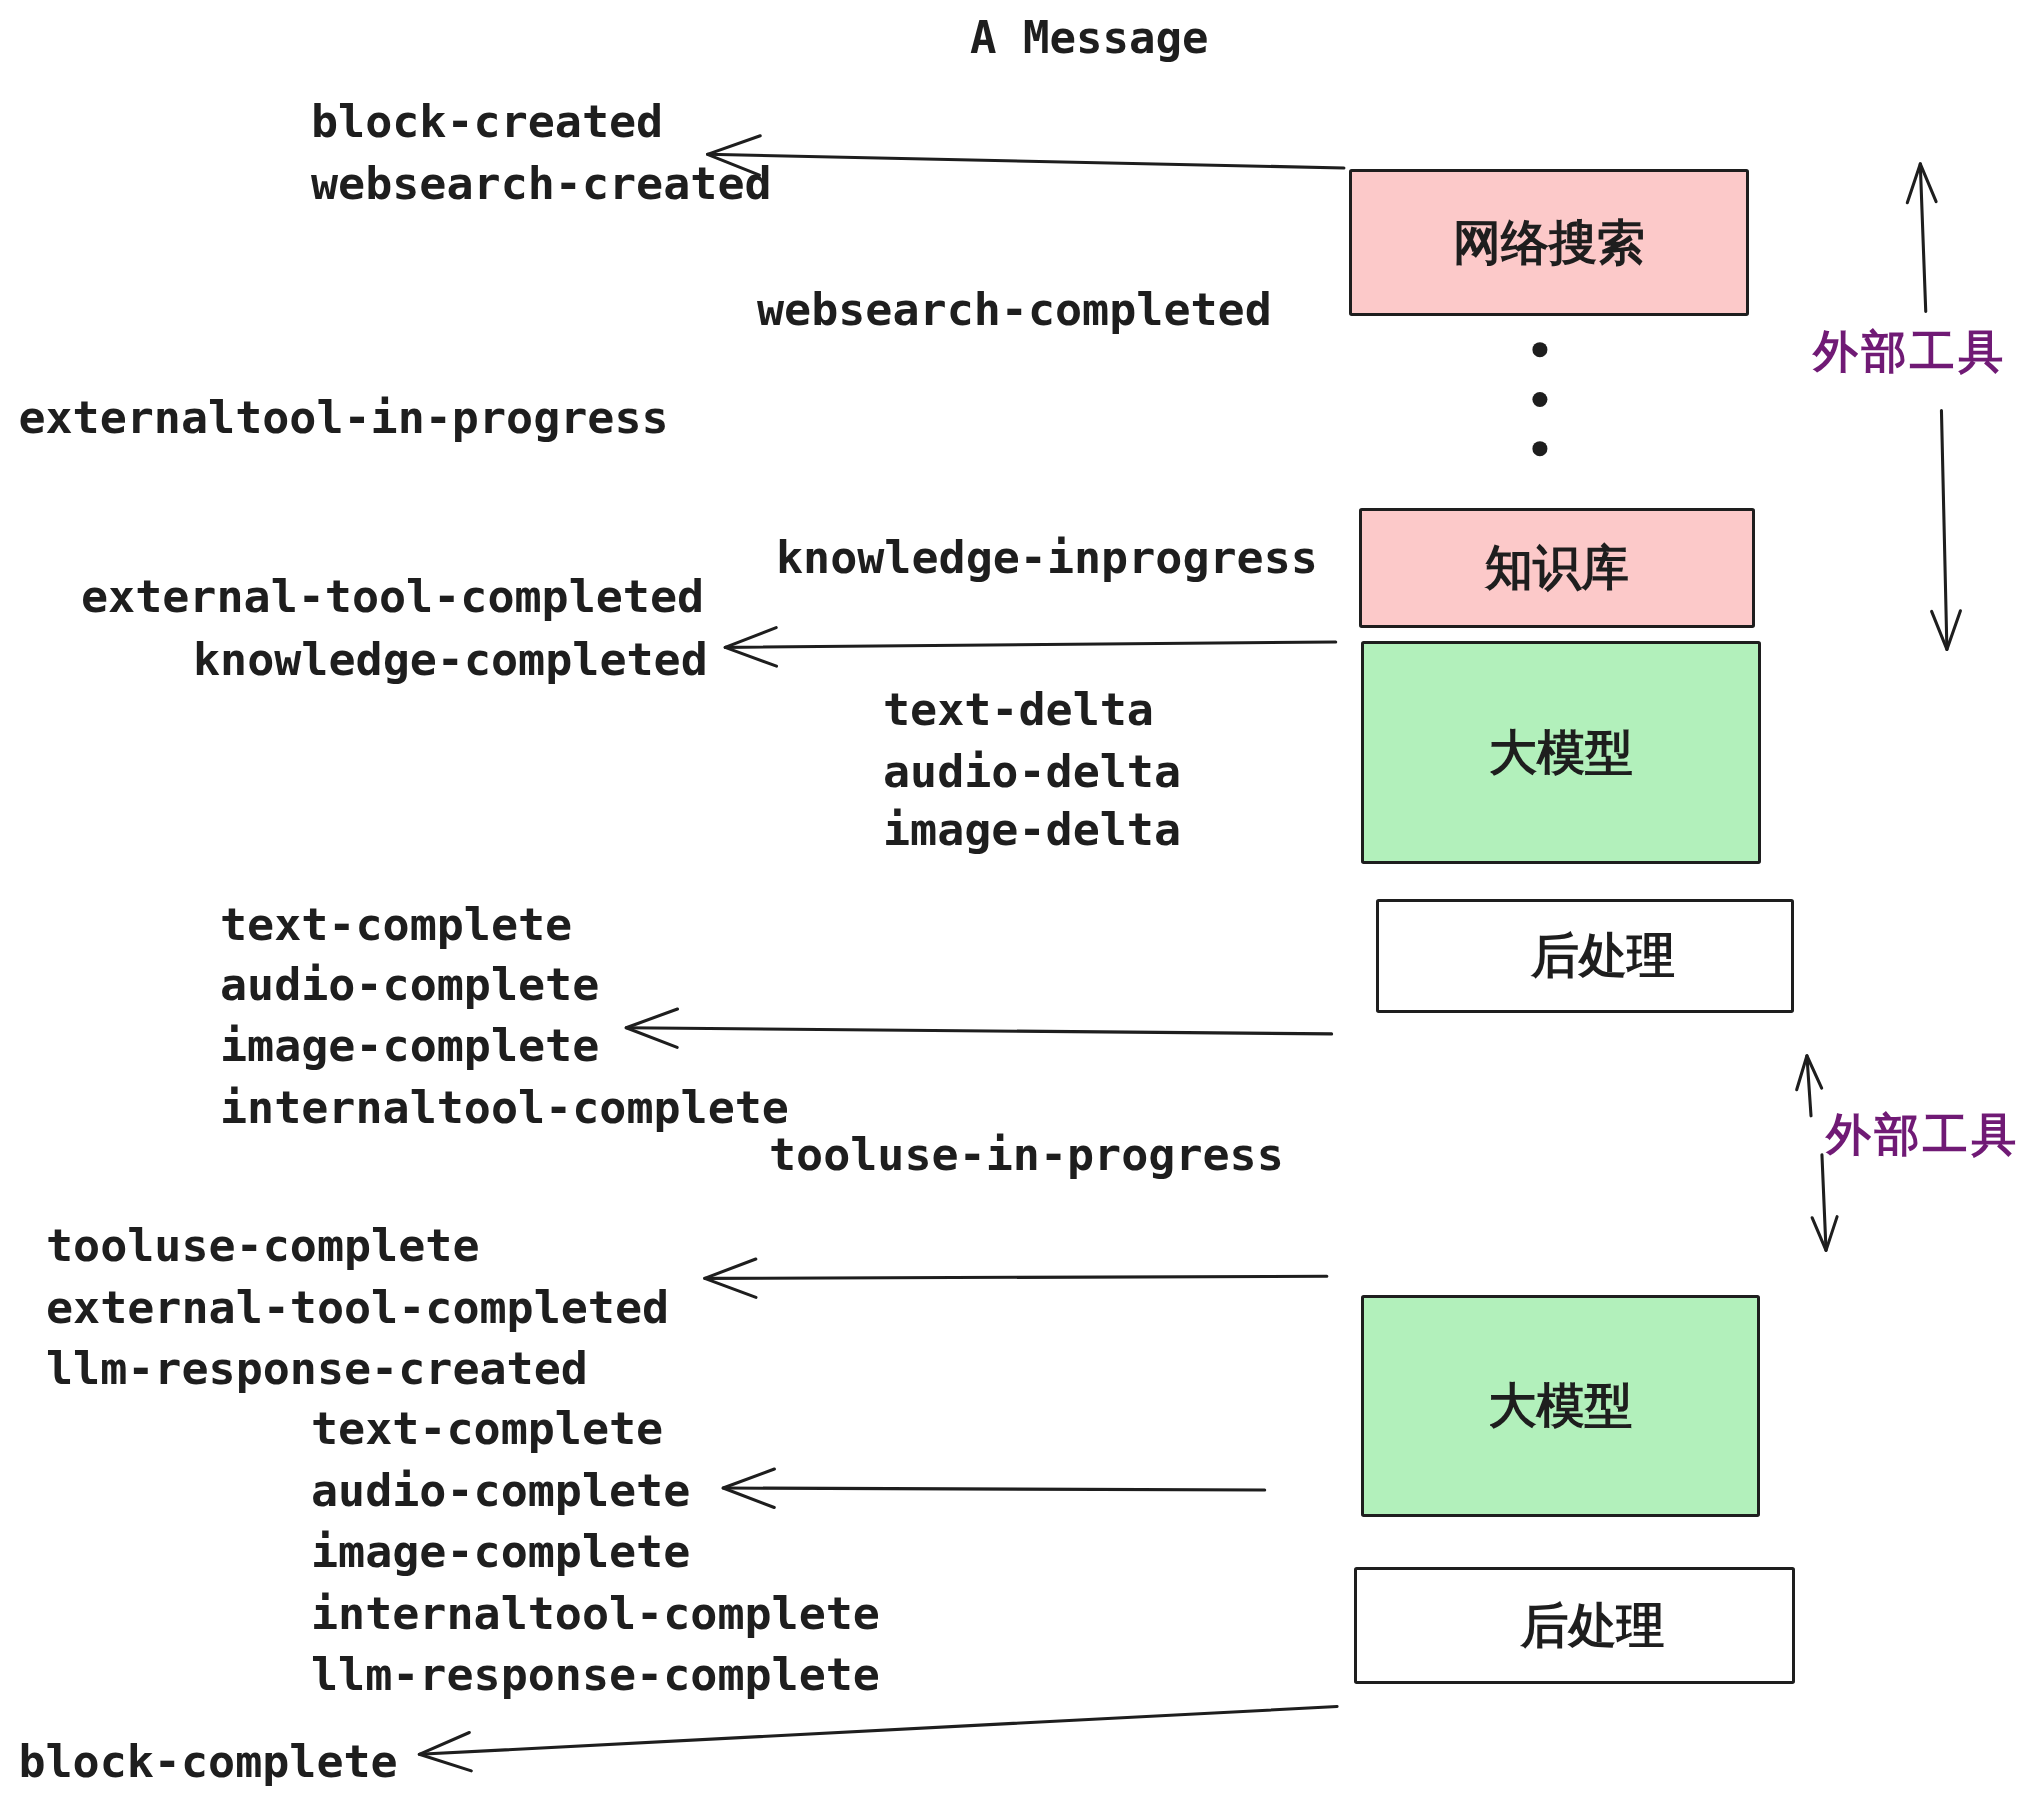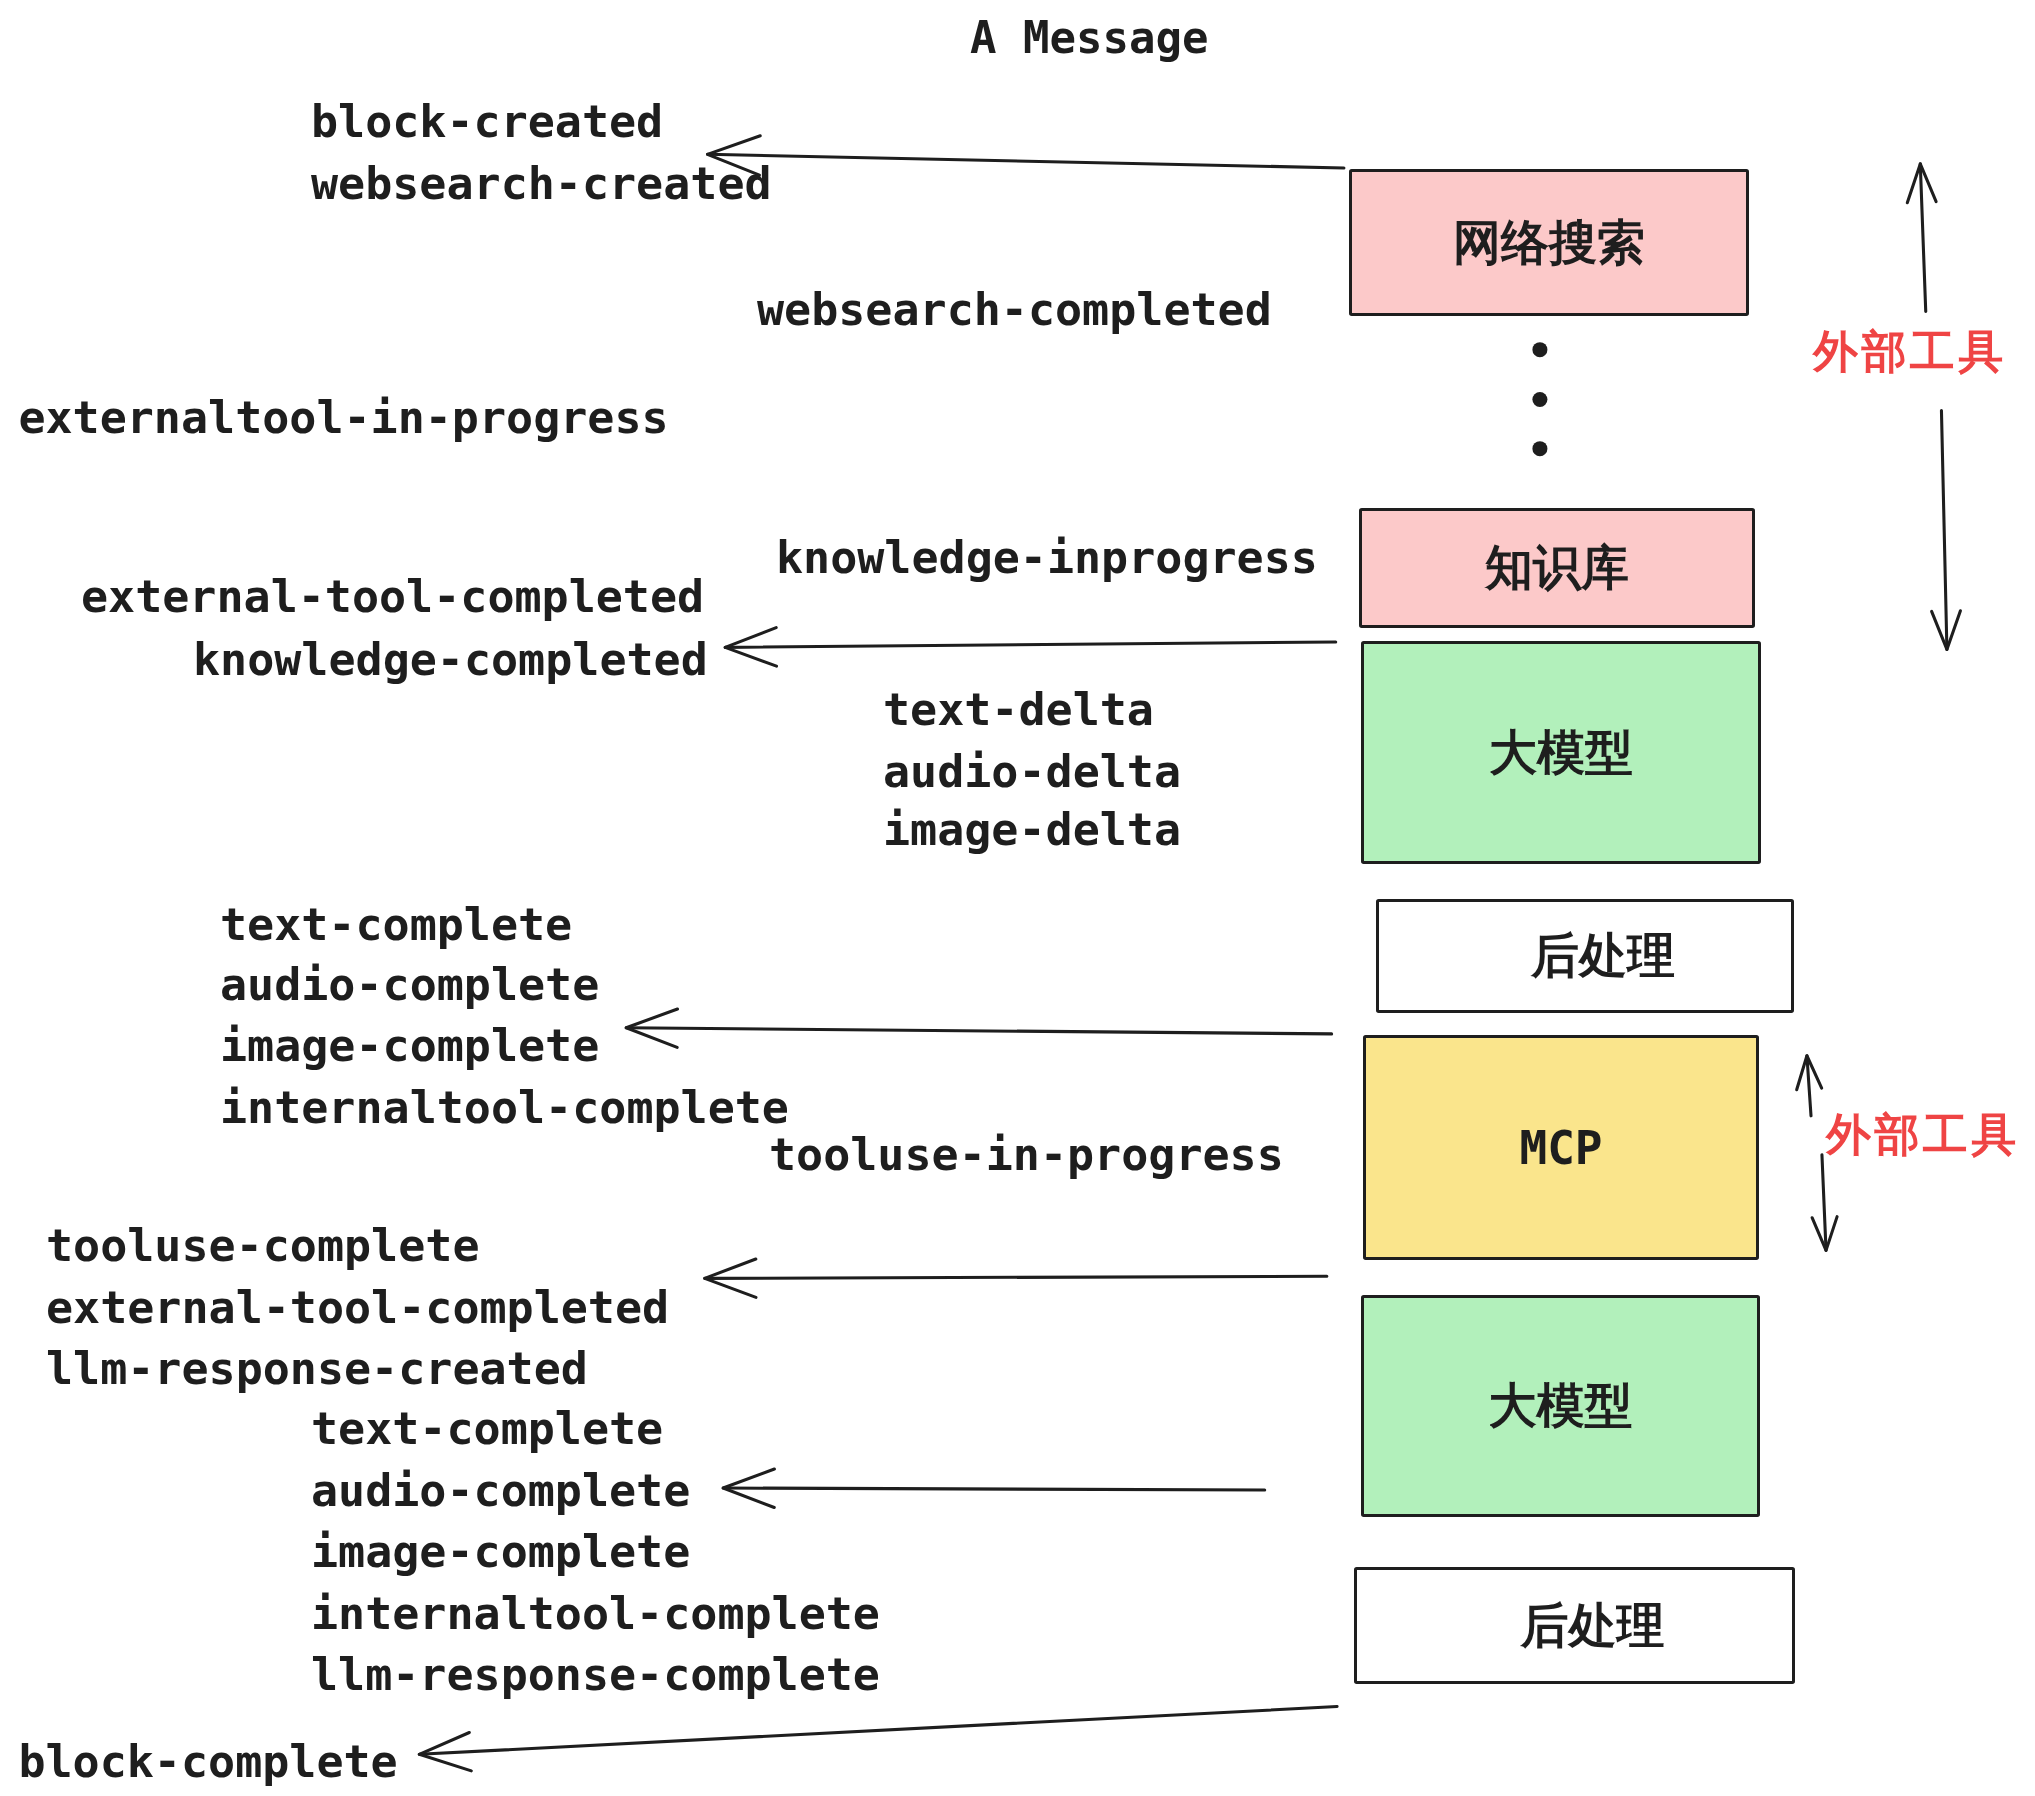--- a/index.html
+++ b/index.html
@@ -8,21 +8,21 @@
   .evt{position:absolute;font:700 45px/1 "DejaVu Sans Mono", monospace;color:#1e1e1e;white-space:nowrap;}
   .title{position:absolute;font:700 44px/1 "DejaVu Sans Mono", monospace;color:#1e1e1e;white-space:nowrap;text-align:right;}
   .box{position:absolute;box-sizing:border-box;border:3.4px solid #1e1e1e;border-radius:2.7px;
        display:flex;align-items:center;justify-content:center;}
   .box span{font:600 48px/1 "Liberation Sans", sans-serif;color:#1e1e1e;white-space:nowrap;}
   .box--pink{background:#fcc9c9;}
   .box--green{background:#b2f0bb;}
   .box--yellow{background:#fae58c;}
   .box--white{background:#ffffff;padding-left:36px;}
   .box--mcp span{font:700 46px/1 "DejaVu Sans Mono", monospace;}
-  .side-label{position:absolute;font:600 45px/1 "Liberation Sans", sans-serif;color:#ef4444;
+  .side-label{position:absolute;font:600 45px/1 "Liberation Sans", sans-serif;color:#701a75;
               letter-spacing:3.4px;white-space:nowrap;}
   svg.layer{position:absolute;left:0;top:0;}
 </style>
 </head>
 <body>
 
 <div id="canvas">
 
   <div class="title" style="left:970px;top:16.4px">A Message</div>
 
@@ -56,23 +56,20 @@
   </div>
   <div class="box box--pink" style="left:1359px;top:508px;width:396px;height:120px">
     <span>知识库</span>
   </div>
   <div class="box box--green" style="left:1361px;top:641px;width:400px;height:223px">
     <span>大模型</span>
   </div>
   <div class="box box--white" style="left:1376px;top:899px;width:418px;height:114px">
     <span>后处理</span>
   </div>
-  <div class="box box--yellow box--mcp" style="left:1363px;top:1035px;width:396px;height:225px">
-    <span>MCP</span>
-  </div>
   <div class="box box--green" style="left:1361px;top:1295px;width:399px;height:222px">
     <span>大模型</span>
   </div>
   <div class="box box--white" style="left:1354px;top:1567px;width:441px;height:117px">
     <span>后处理</span>
   </div>
 
   <div class="side-label" style="left:1813px;top:329px">外部工具</div>
   <div class="side-label" style="left:1826px;top:1112px">外部工具</div>
 

